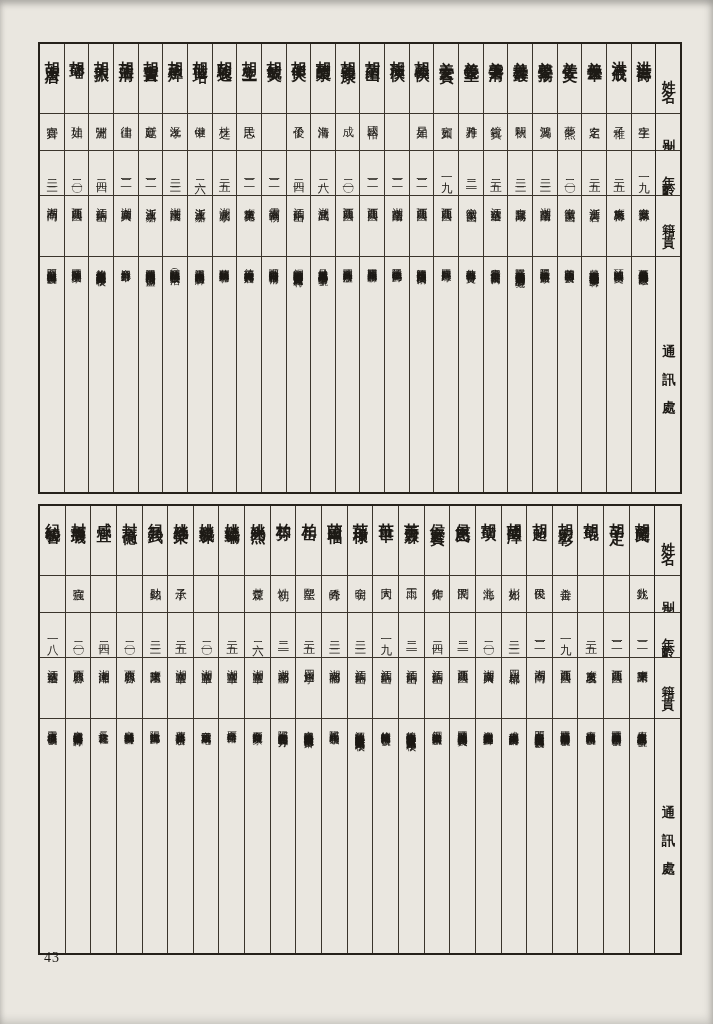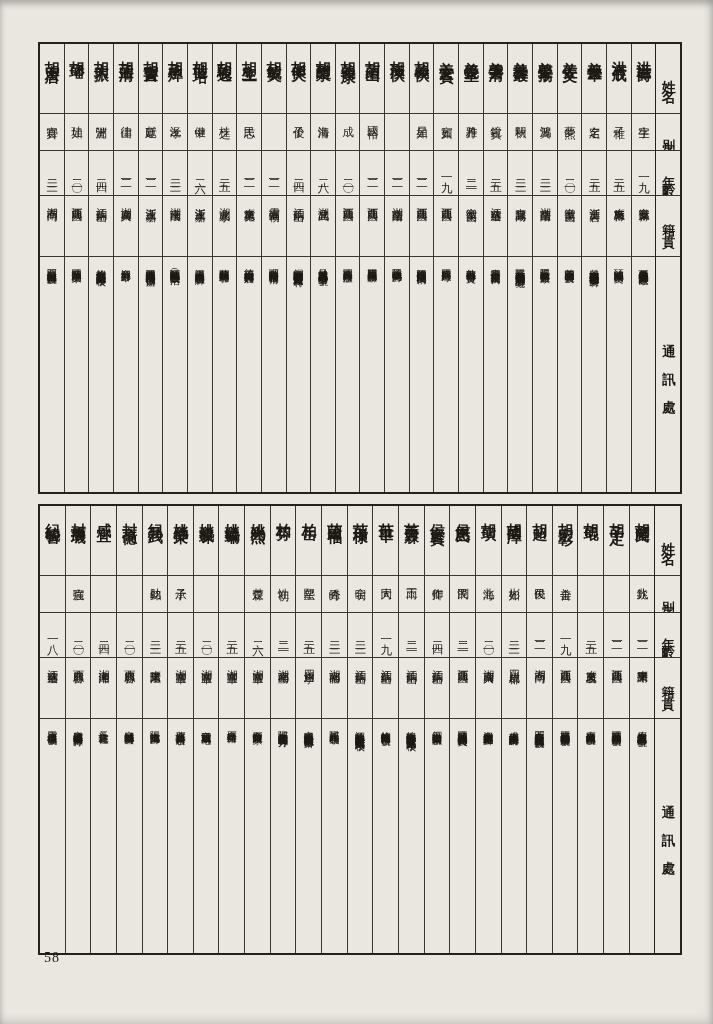--- a/index.html
+++ b/index.html
@@ -427,14 +427,14 @@
   </div>
       <div class="col entry-col">
     <div class="cell cell-name">紀毓智</div>
     <div class="cell cell-courtesy"></div>
     <div class="cell cell-age">一八</div>
     <div class="cell cell-native">江蘇宿遷</div>
     <div class="cell cell-address">宿遷三棵樹協昌號</div>
   </div>
     </div>
 
-  <div class="page-number">58</div>
+  <div class="page-number">43</div>
 </div>
 
 </body></html>

